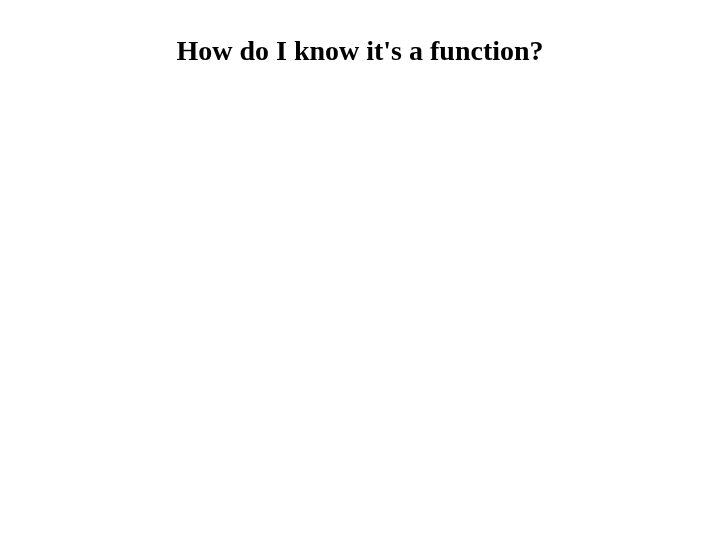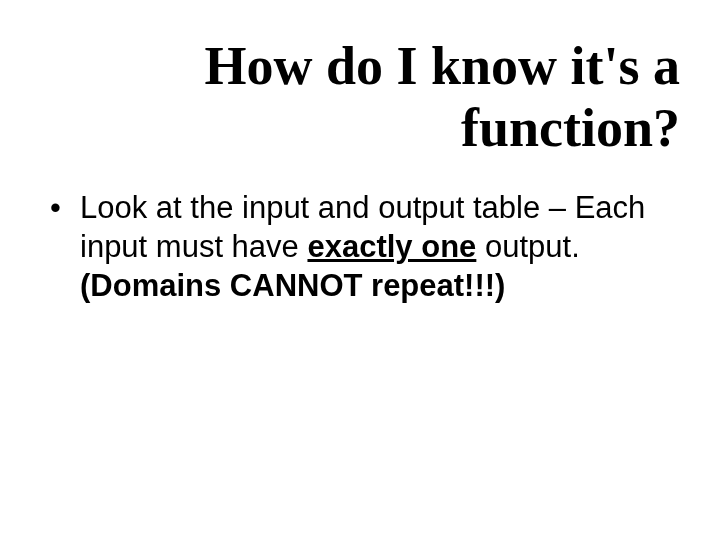--- a/index.html
+++ b/index.html
@@ -10,24 +10,23 @@
     body {
       width: 720px;
       height: 540px;
       background: #ffffff;
       font-family: Arial, Helvetica, sans-serif;
       color: #000000;
       padding: 30px 40px 30px 40px;
     }
     .title {
       font-family: "Times New Roman", Times, serif;
-      font-size: 54px;
+      font-size: 28px;
       font-weight: bold;
-      text-align: right;
-      margin-bottom: 30px;
+      text-align: center;
       margin-top: 5px;
     }
     .bullet-list {
       list-style: none;
       padding-left: 0;
     }
     .bullet-item {
       font-size: 31px;
       line-height: 1.25;
       position: relative;
@@ -47,16 +46,13 @@
     .bold {
       font-weight: bold;
     }
   </style>
 </head>
 <body>
 
 <h1 class="title">How do I know it's a function?</h1>
 
 <ul class="bullet-list">
-  <li class="bullet-item">
-    <span>Look at the input and output table – Each input must have </span><span class="bold underline">exactly one</span><span> output. </span><span class="bold">(Domains CANNOT repeat!!!)</span>
-  </li>
 </ul>
 
 </body></html>

